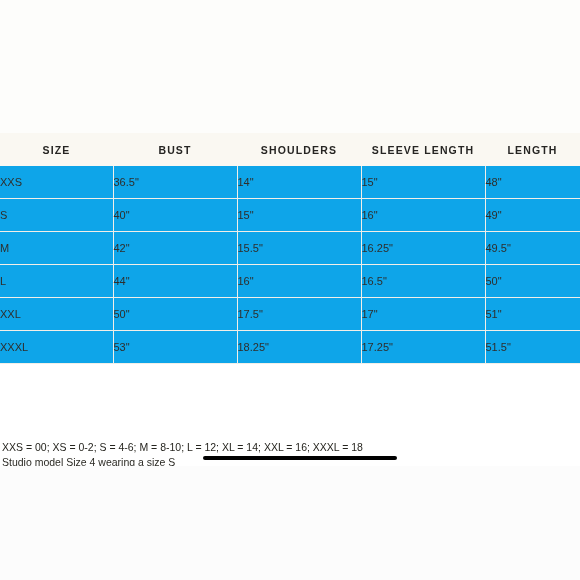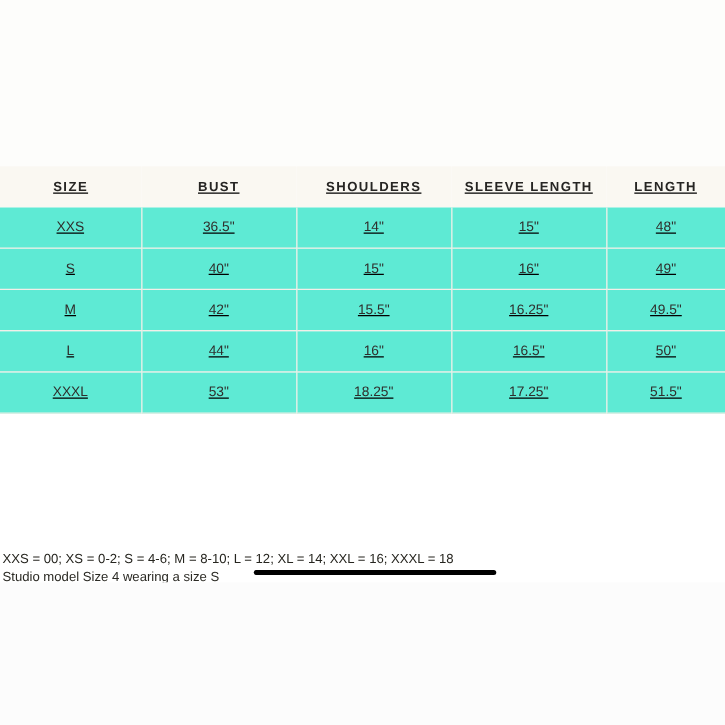--- a/index.html
+++ b/index.html
@@ -41,21 +41,20 @@
     height: 114px;
     background: #fcfcfc;
   }
 
   
   .size-table-wrap {
     position: absolute;
     left: 0;
     top: 133px;
     width: 488px;
-    text-decoration: underline;
   }
 
   table.size-table {
     width: 580px;
     border-collapse: collapse;
     table-layout: fixed;
     background: #ffffff;
   }
 
   table.size-table col.c-size     { width: 113px; }
@@ -78,25 +77,25 @@
     height: 33px;
     vertical-align: middle;
     border: none;
     white-space: nowrap;
   }
 
   tbody td {
     font-size: 11px;
     font-weight: 400;
     color: #2f2e2c;
-    text-align: center;
+    text-align: left;
     height: 32px;
     padding: 0;
     vertical-align: middle;
-    background: #5eead4;
+    background: #0ea5e9;
     border-bottom: 1px solid #f2efe8;
     border-right: 1px solid #f2efe8;
     white-space: nowrap;
   }
 
   tbody td:last-child {
     border-right: none;
   }
 
   tbody tr:last-child td {
@@ -184,20 +183,27 @@
           <td>49.5"</td>
         </tr>
         <tr>
           <td>L</td>
           <td>44"</td>
           <td>16"</td>
           <td>16.5"</td>
           <td>50"</td>
         </tr>
         <tr>
+          <td>XXL</td>
+          <td>50"</td>
+          <td>17.5"</td>
+          <td>17"</td>
+          <td>51"</td>
+        </tr>
+        <tr>
           <td>XXXL</td>
           <td>53"</td>
           <td>18.25"</td>
           <td>17.25"</td>
           <td>51.5"</td>
         </tr>
       </tbody>
     </table>
   </div>
 

